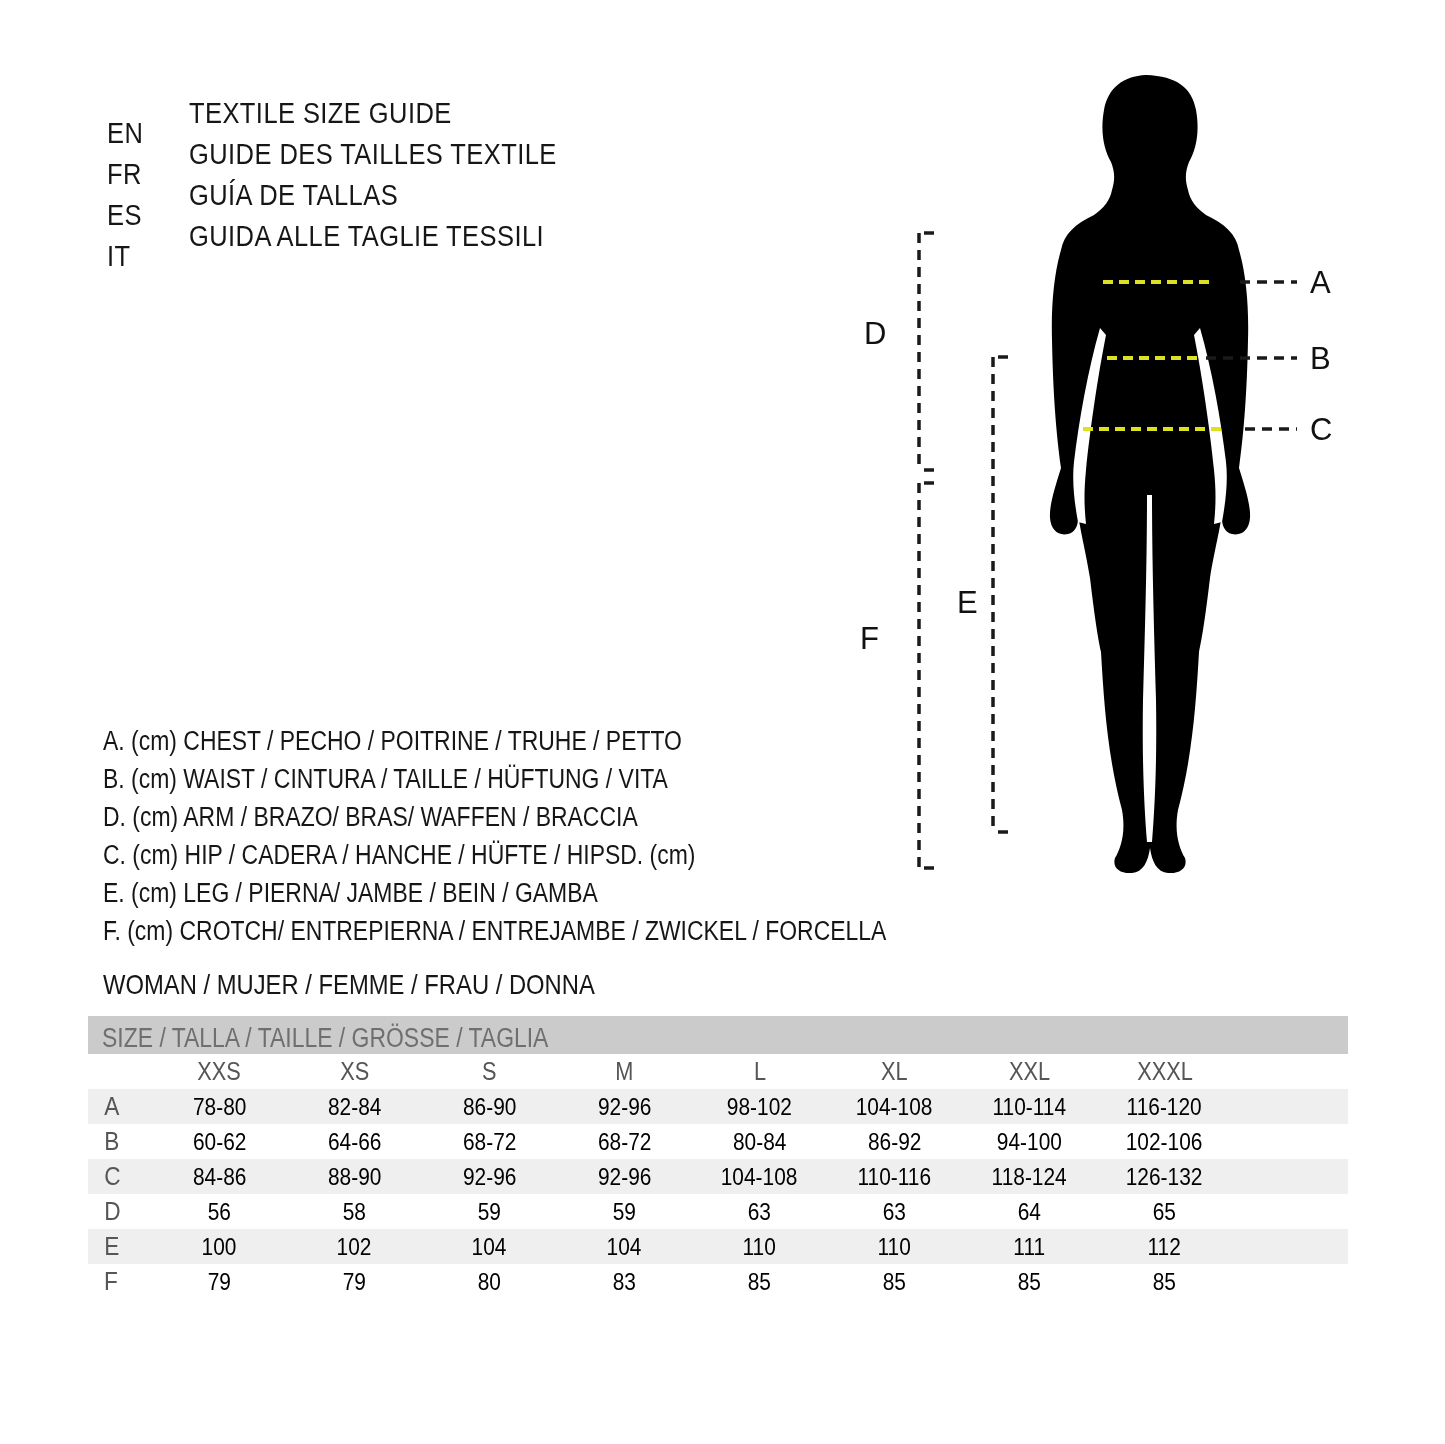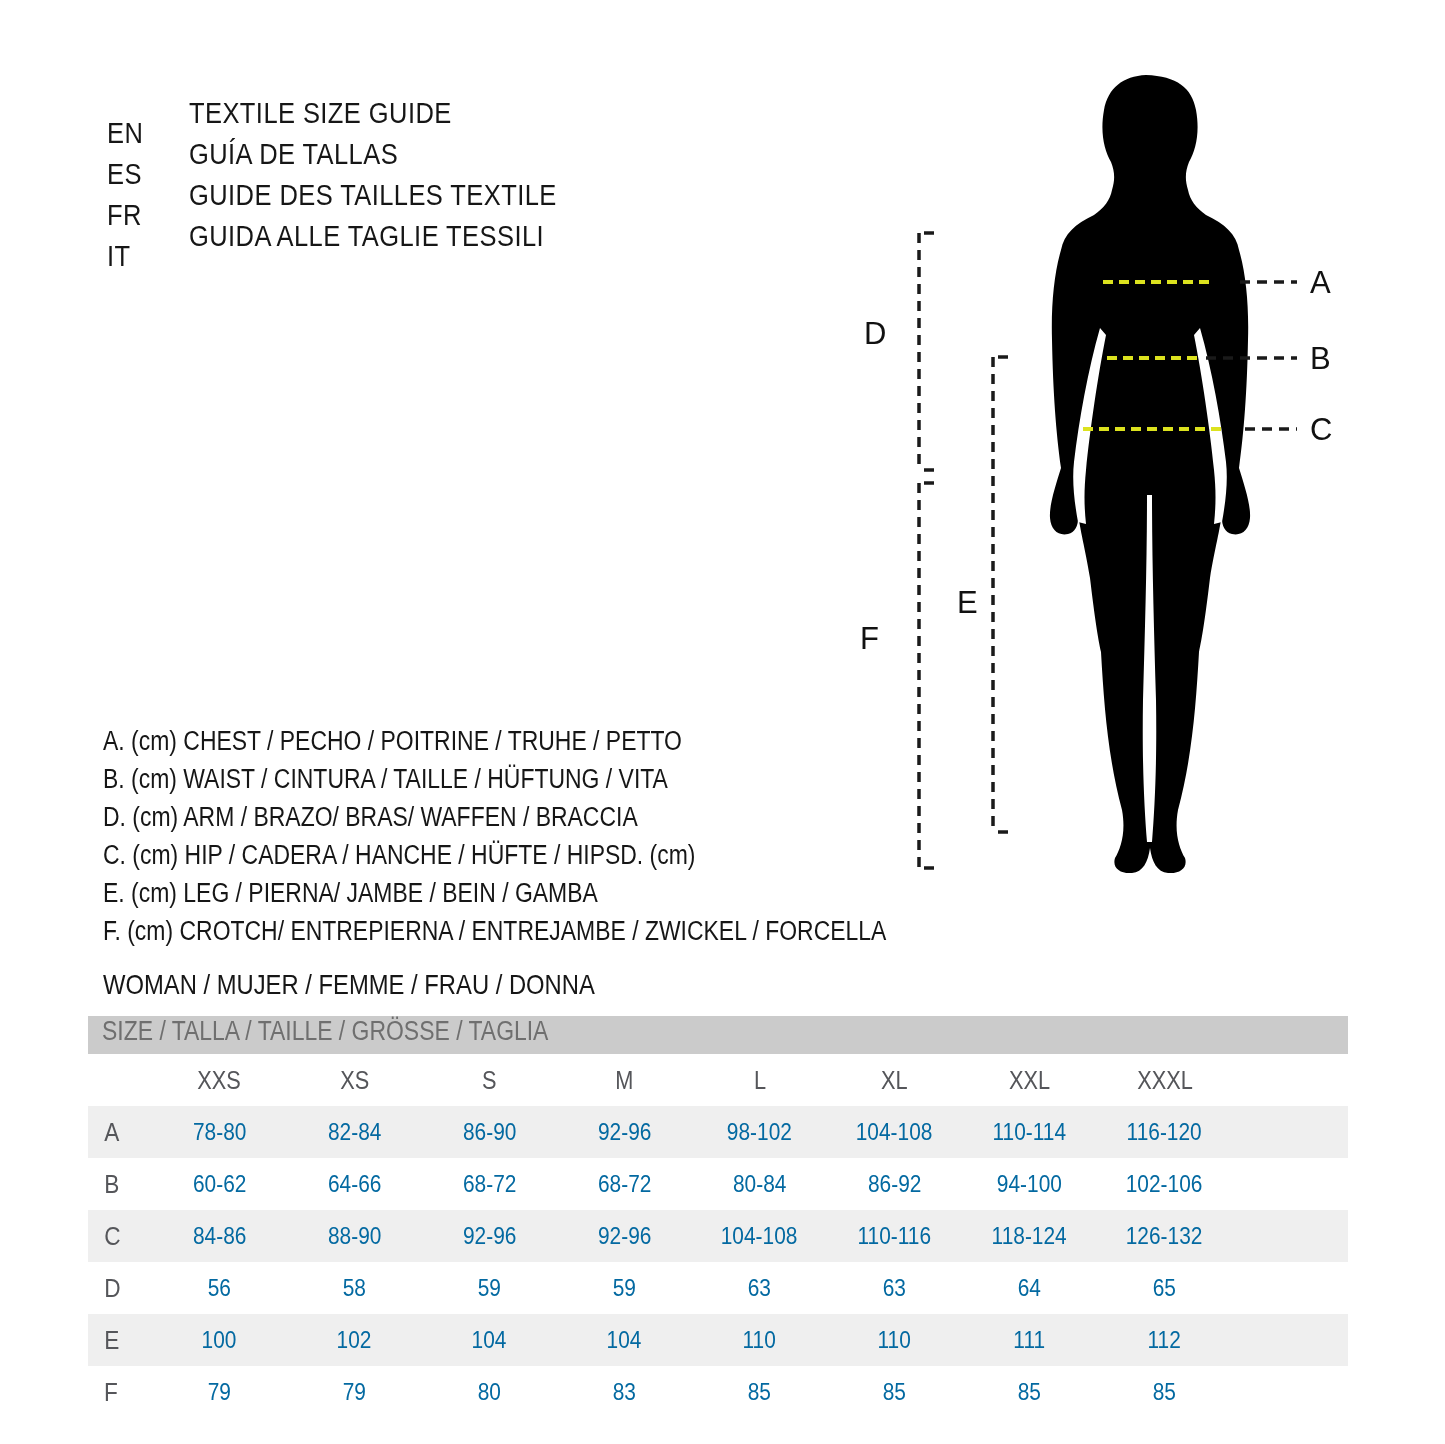--- a/index.html
+++ b/index.html
@@ -17,43 +17,43 @@
   .lang-code{width:82px;flex:0 0 82px;margin-top:41px;}
   
   .diagram{position:absolute;left:850px;top:60px;width:520px;height:880px;}
   
   .legend-block{position:absolute;left:103px;top:719px;}
   .legend-line{height:38px;display:flex;align-items:flex-end;font-size:27px;}
   
   .gender-line{position:absolute;left:103px;top:968px;height:34px;display:flex;align-items:center;font-size:28px;}
   
   .size-table{position:absolute;left:88px;top:1016px;width:1260px;}
-  .table-bar{height:38px;background:#cbcbcb;color:#6f6f6f;display:flex;align-items:flex-start;
+  .table-bar{height:38px;background:#cbcbcb;color:#6f6f6f;display:flex;align-items:flex-end;
              padding-left:14px;box-sizing:border-box;font-size:27px;}
-  .t-row{display:grid;grid-template-columns:64px repeat(8,135px) 1fr;height:52px;align-items:center;}
+  .t-row{display:grid;grid-template-columns:64px repeat(8,135px) 1fr;height:35px;align-items:center;}
   .t-row.band{background:#efefef;}
   .t-row .lbl{text-align:left;padding-left:15px;color:#55565a;font-size:26px;}
-  .t-row .val{text-align:center;color:#0369a1;font-size:24px;}
+  .t-row .val{text-align:center;color:#000000;font-size:24px;}
   .t-head .val{color:#55565a;font-size:25px;}
 </style>
 </head>
 <body>
 
 <div class="lang-block">
   <div class="lang-row">
     <span class="lang-code"><span class="cond">EN</span></span>
     <span class="cond">TEXTILE SIZE GUIDE</span>
   </div>
   <div class="lang-row">
+    <span class="lang-code"><span class="cond">FR</span></span>
+    <span class="cond">GUIDE DES TAILLES TEXTILE</span>
+  </div>
+  <div class="lang-row">
     <span class="lang-code"><span class="cond">ES</span></span>
     <span class="cond">GUÍA DE TALLAS</span>
-  </div>
-  <div class="lang-row">
-    <span class="lang-code"><span class="cond">FR</span></span>
-    <span class="cond">GUIDE DES TAILLES TEXTILE</span>
   </div>
   <div class="lang-row">
     <span class="lang-code"><span class="cond">IT</span></span>
     <span class="cond">GUIDA ALLE TAGLIE TESSILI</span>
   </div>
 </div>
 
 <svg class="diagram" viewBox="850 60 520 880" xmlns="http://www.w3.org/2000/svg">
 
   <path fill="#000000" d="

